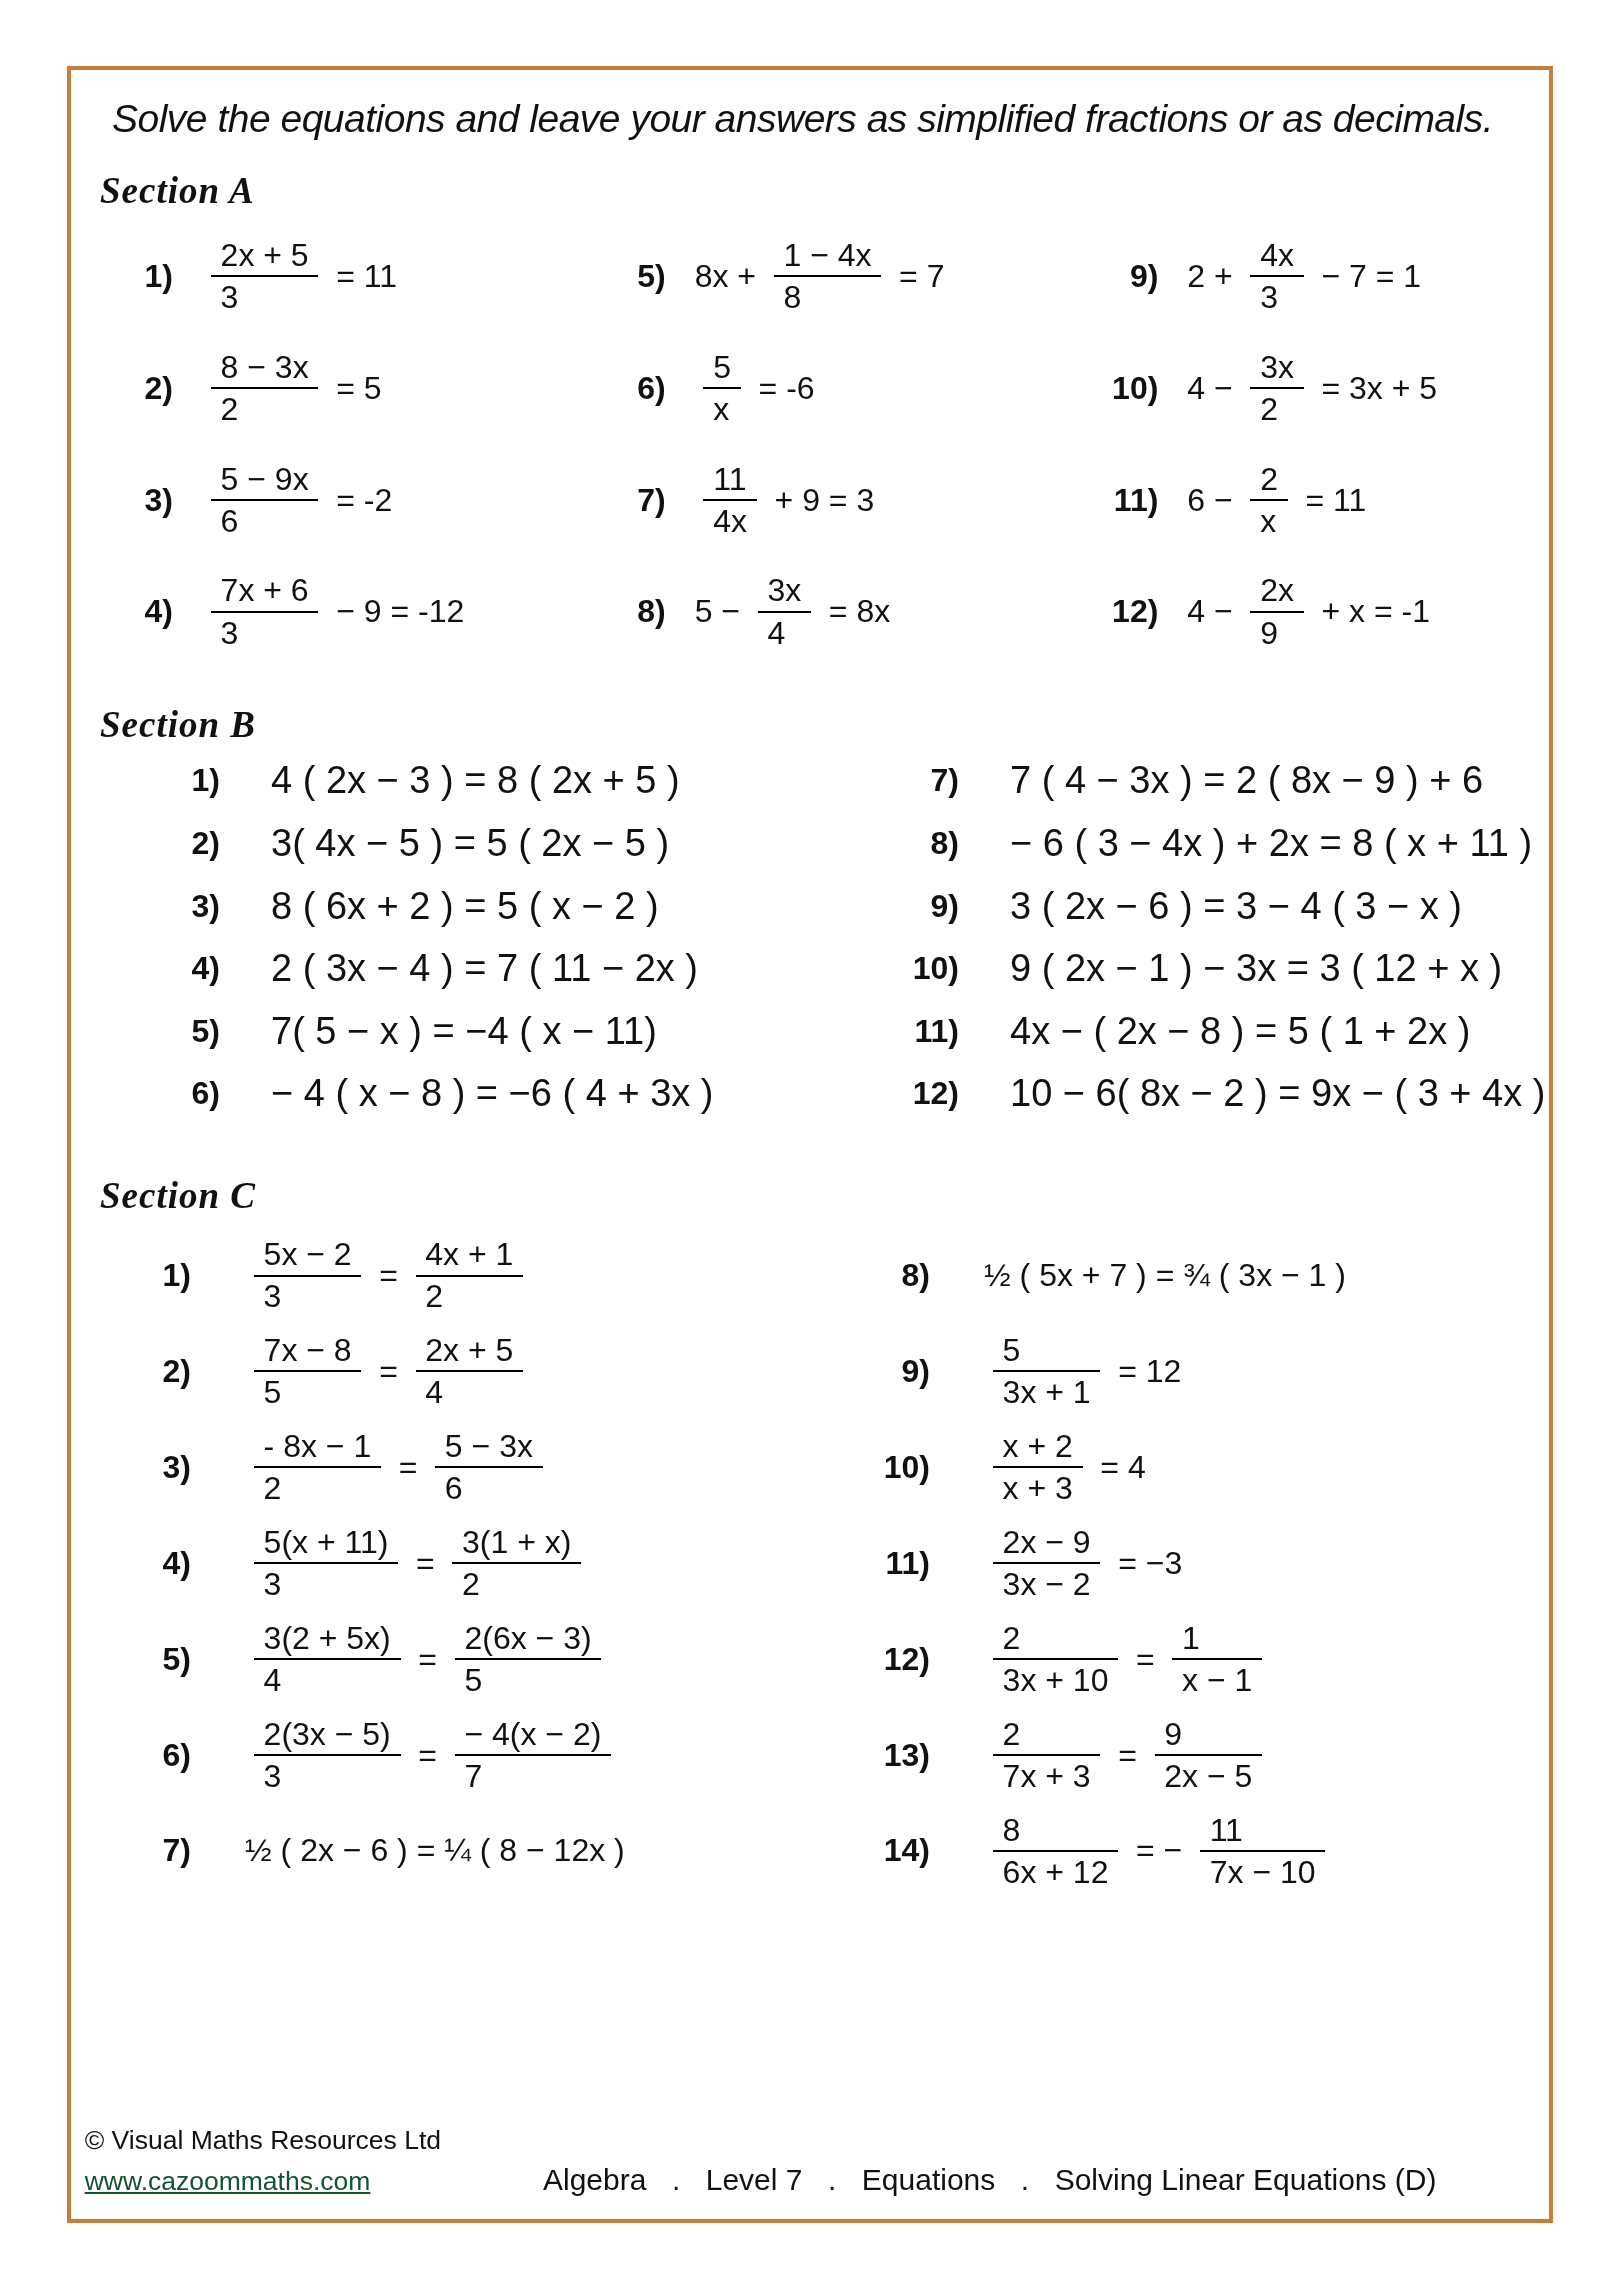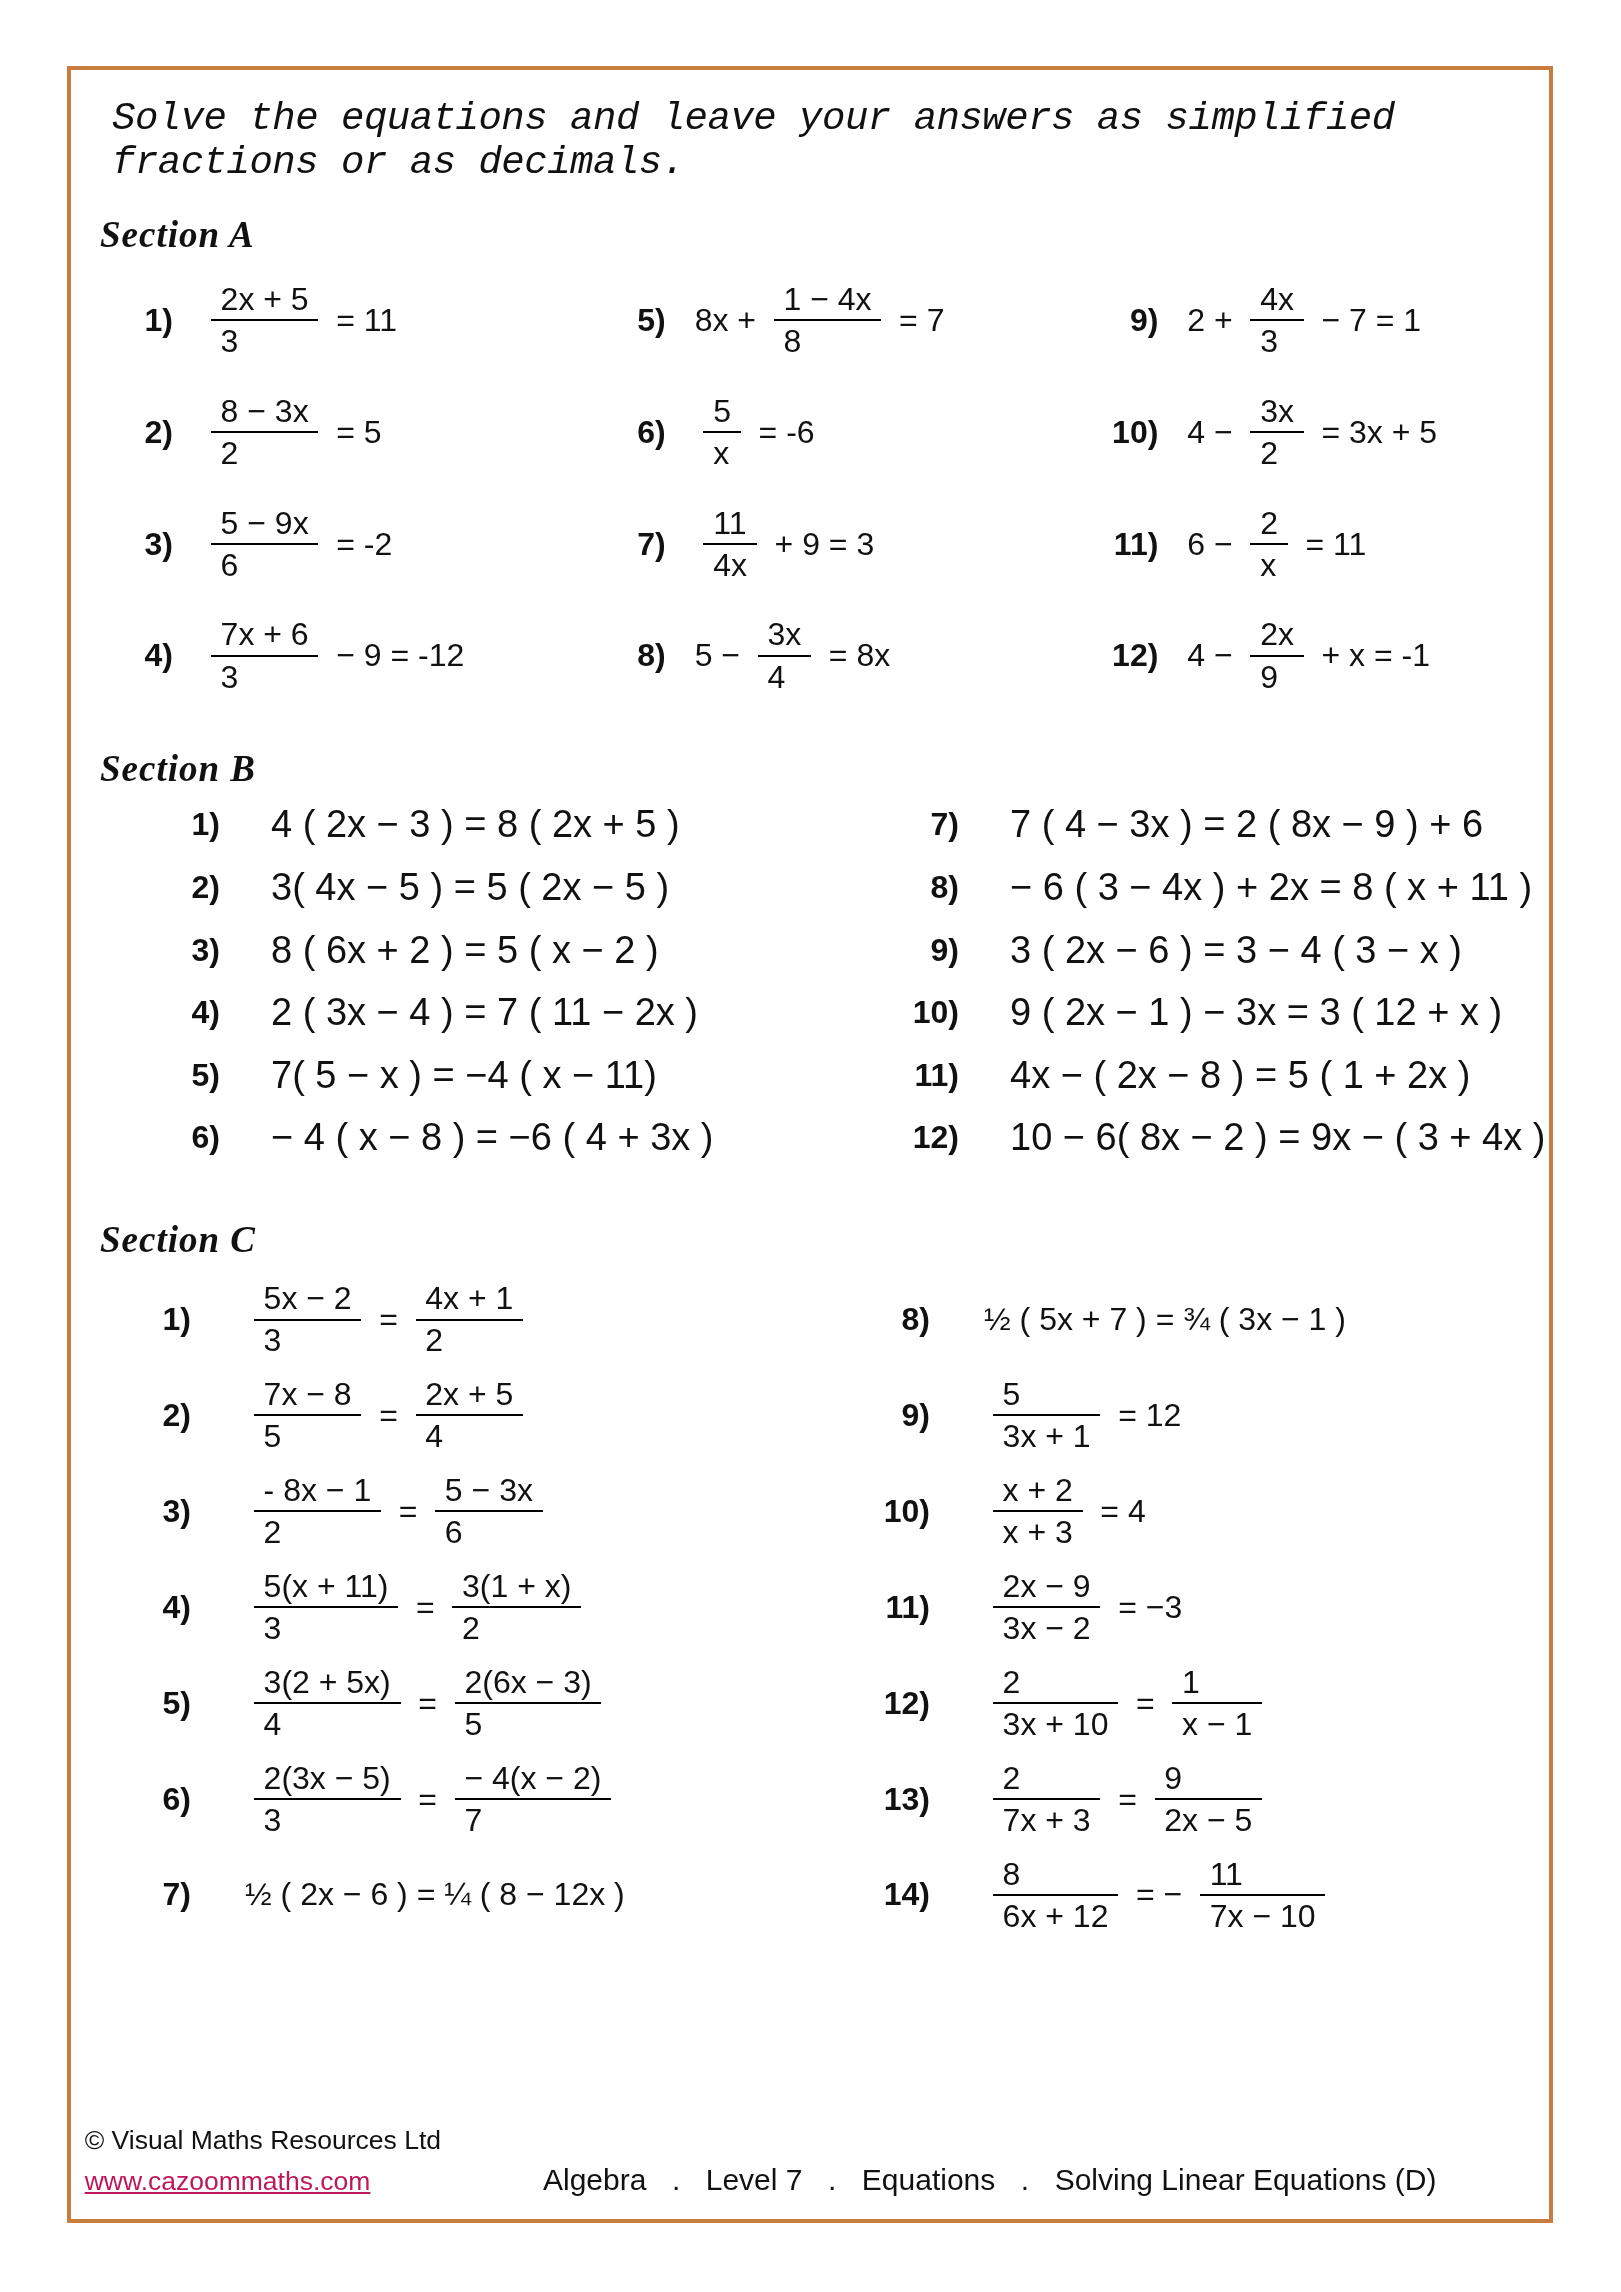--- a/index.html
+++ b/index.html
@@ -26,21 +26,21 @@
     position:absolute;right:33px;top:27.4px;width:159px;height:137px;
     border:2.9px solid #000;background:#fff;text-align:center;box-sizing:border-box;
   }
   .logo .drum-wrap{display:inline-block;margin-top:16.7px;width:73px;height:84px;}
   .logo .brand{
     font-family:"Liberation Serif", serif;font-weight:bold;font-size:28px;
     margin-top:2px;letter-spacing:0px;
   }
   
   .instruction{
-    margin:27.4px 15.7px 0 41px;font-family:Liberation Mono, monospace;font-style:italic;
+    margin:27.4px 15.7px 0 41px;font-family:Liberation Sans, sans-serif;font-style:italic;
     font-size:39px;letter-spacing:-0.5px;
   }
   
   .section-label{
     font-family:"Liberation Serif", serif;font-weight:bold;font-style:italic;
     font-size:37px;margin:0 0 13.7px 29px;letter-spacing:1px;
   }
   .cols{display:flex;}
   .col{flex:1 1 0;min-width:0;}
   .prow{display:flex;align-items:center;}
@@ -470,17 +470,17 @@
                   <span class="den">7x − 10</span>
                 </span>
               </span>
             </div>
           </div>
         </div>
       </section>
     </div>
 
   <div class="footer-copy">© Visual Maths Resources Ltd</div>
-  <a class="footer-url" id="footer-url" style="color: #be185d;">www.cazoommaths.com</a>
+  <a class="footer-url" id="footer-url" style="color: #14532d;">www.cazoommaths.com</a>
   <div class="crumbs" id="crumbs"><span class="crumb">Algebra</span><span class="sep">.</span><span class="crumb">Level 7</span><span class="sep">.</span><span class="crumb">Equations</span><span class="sep">.</span><span class="crumb">Solving Linear Equations (D)</span></div>
 
 </div>
 
 
 </body></html>

